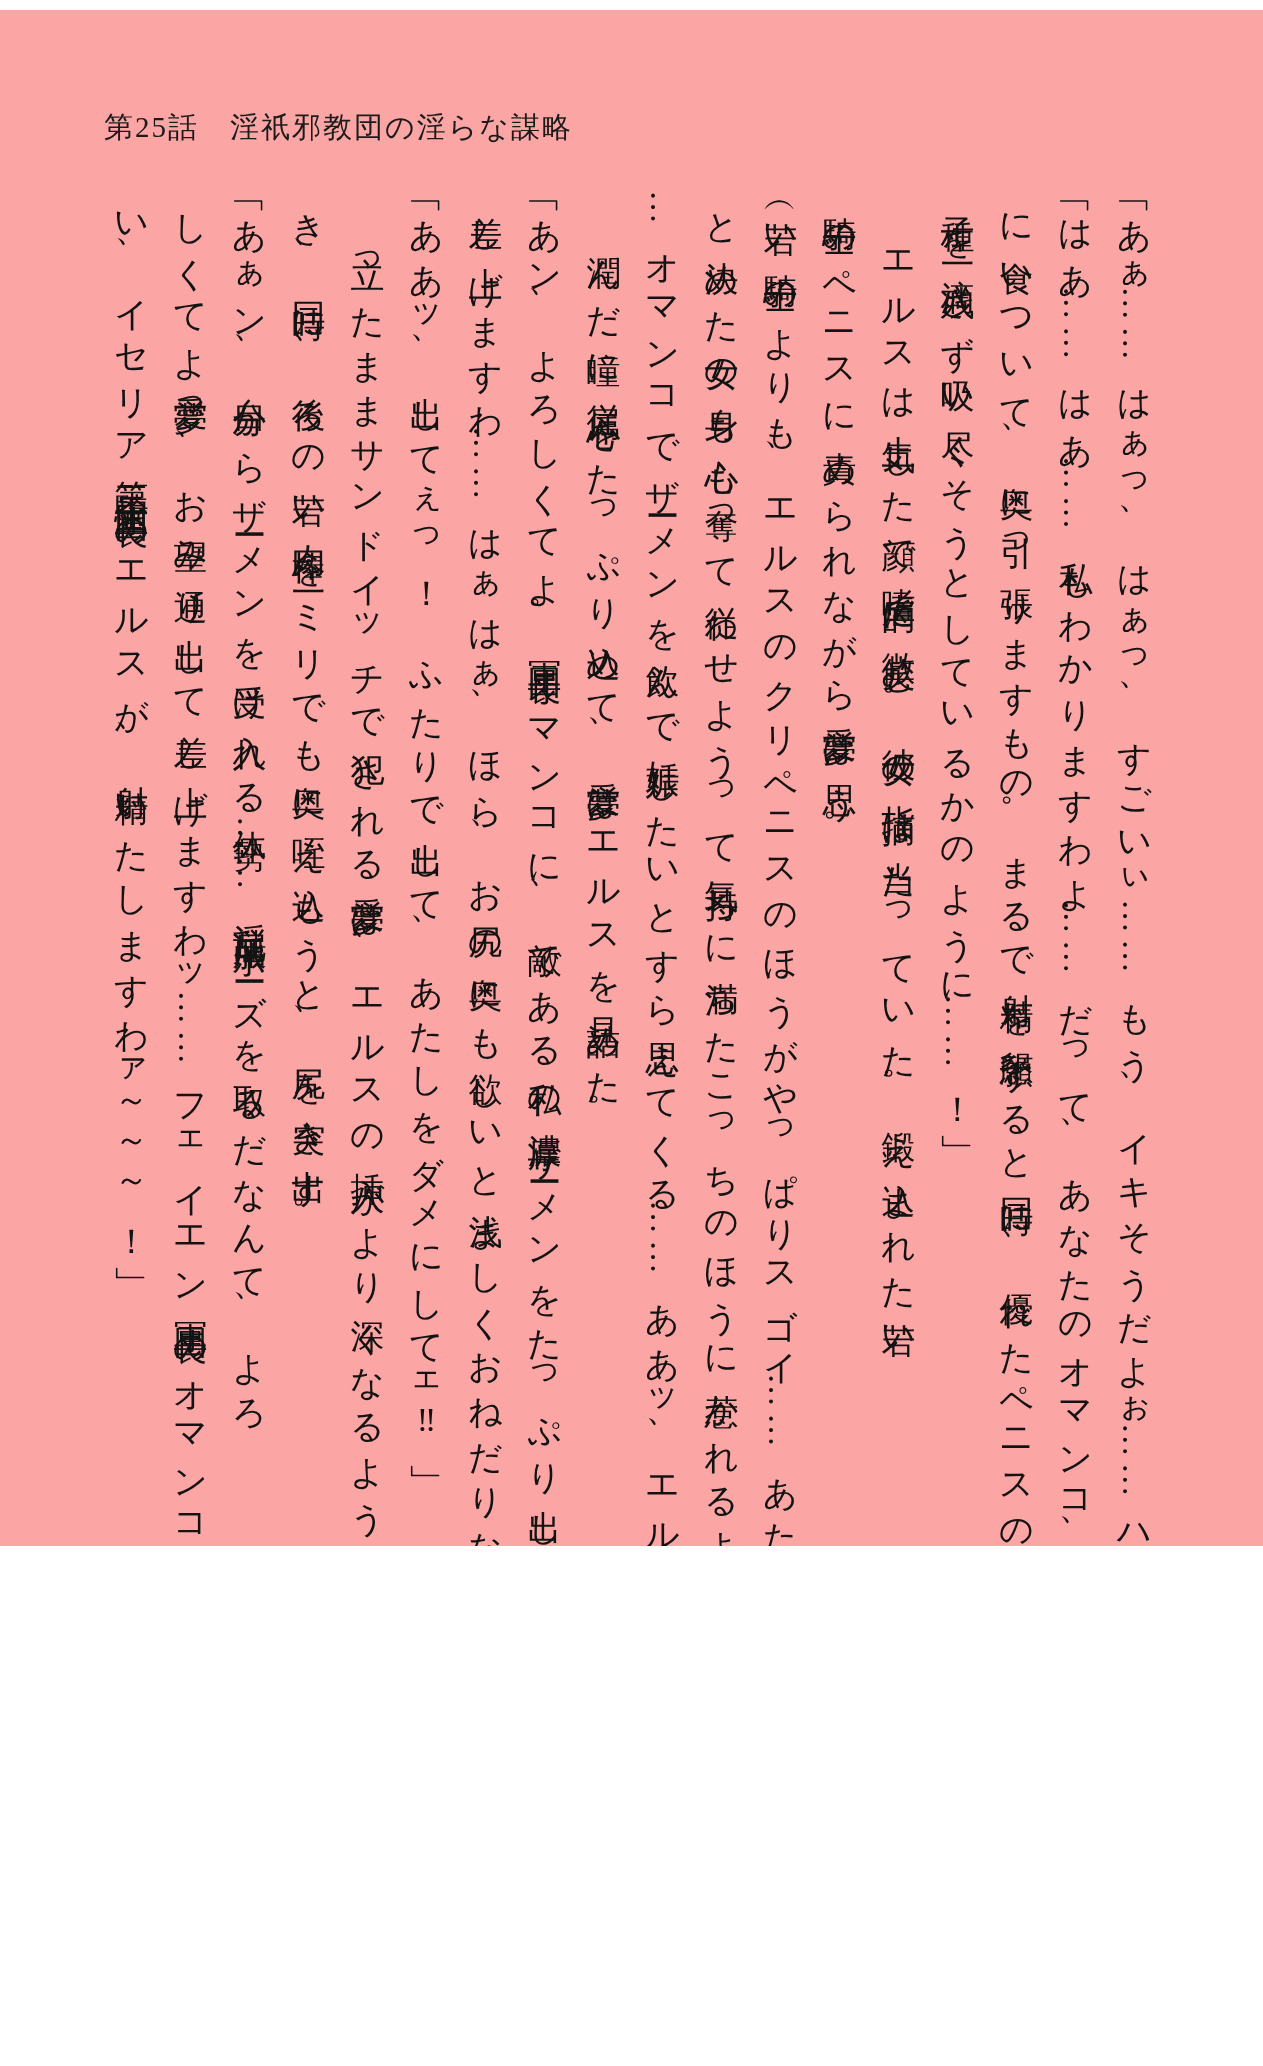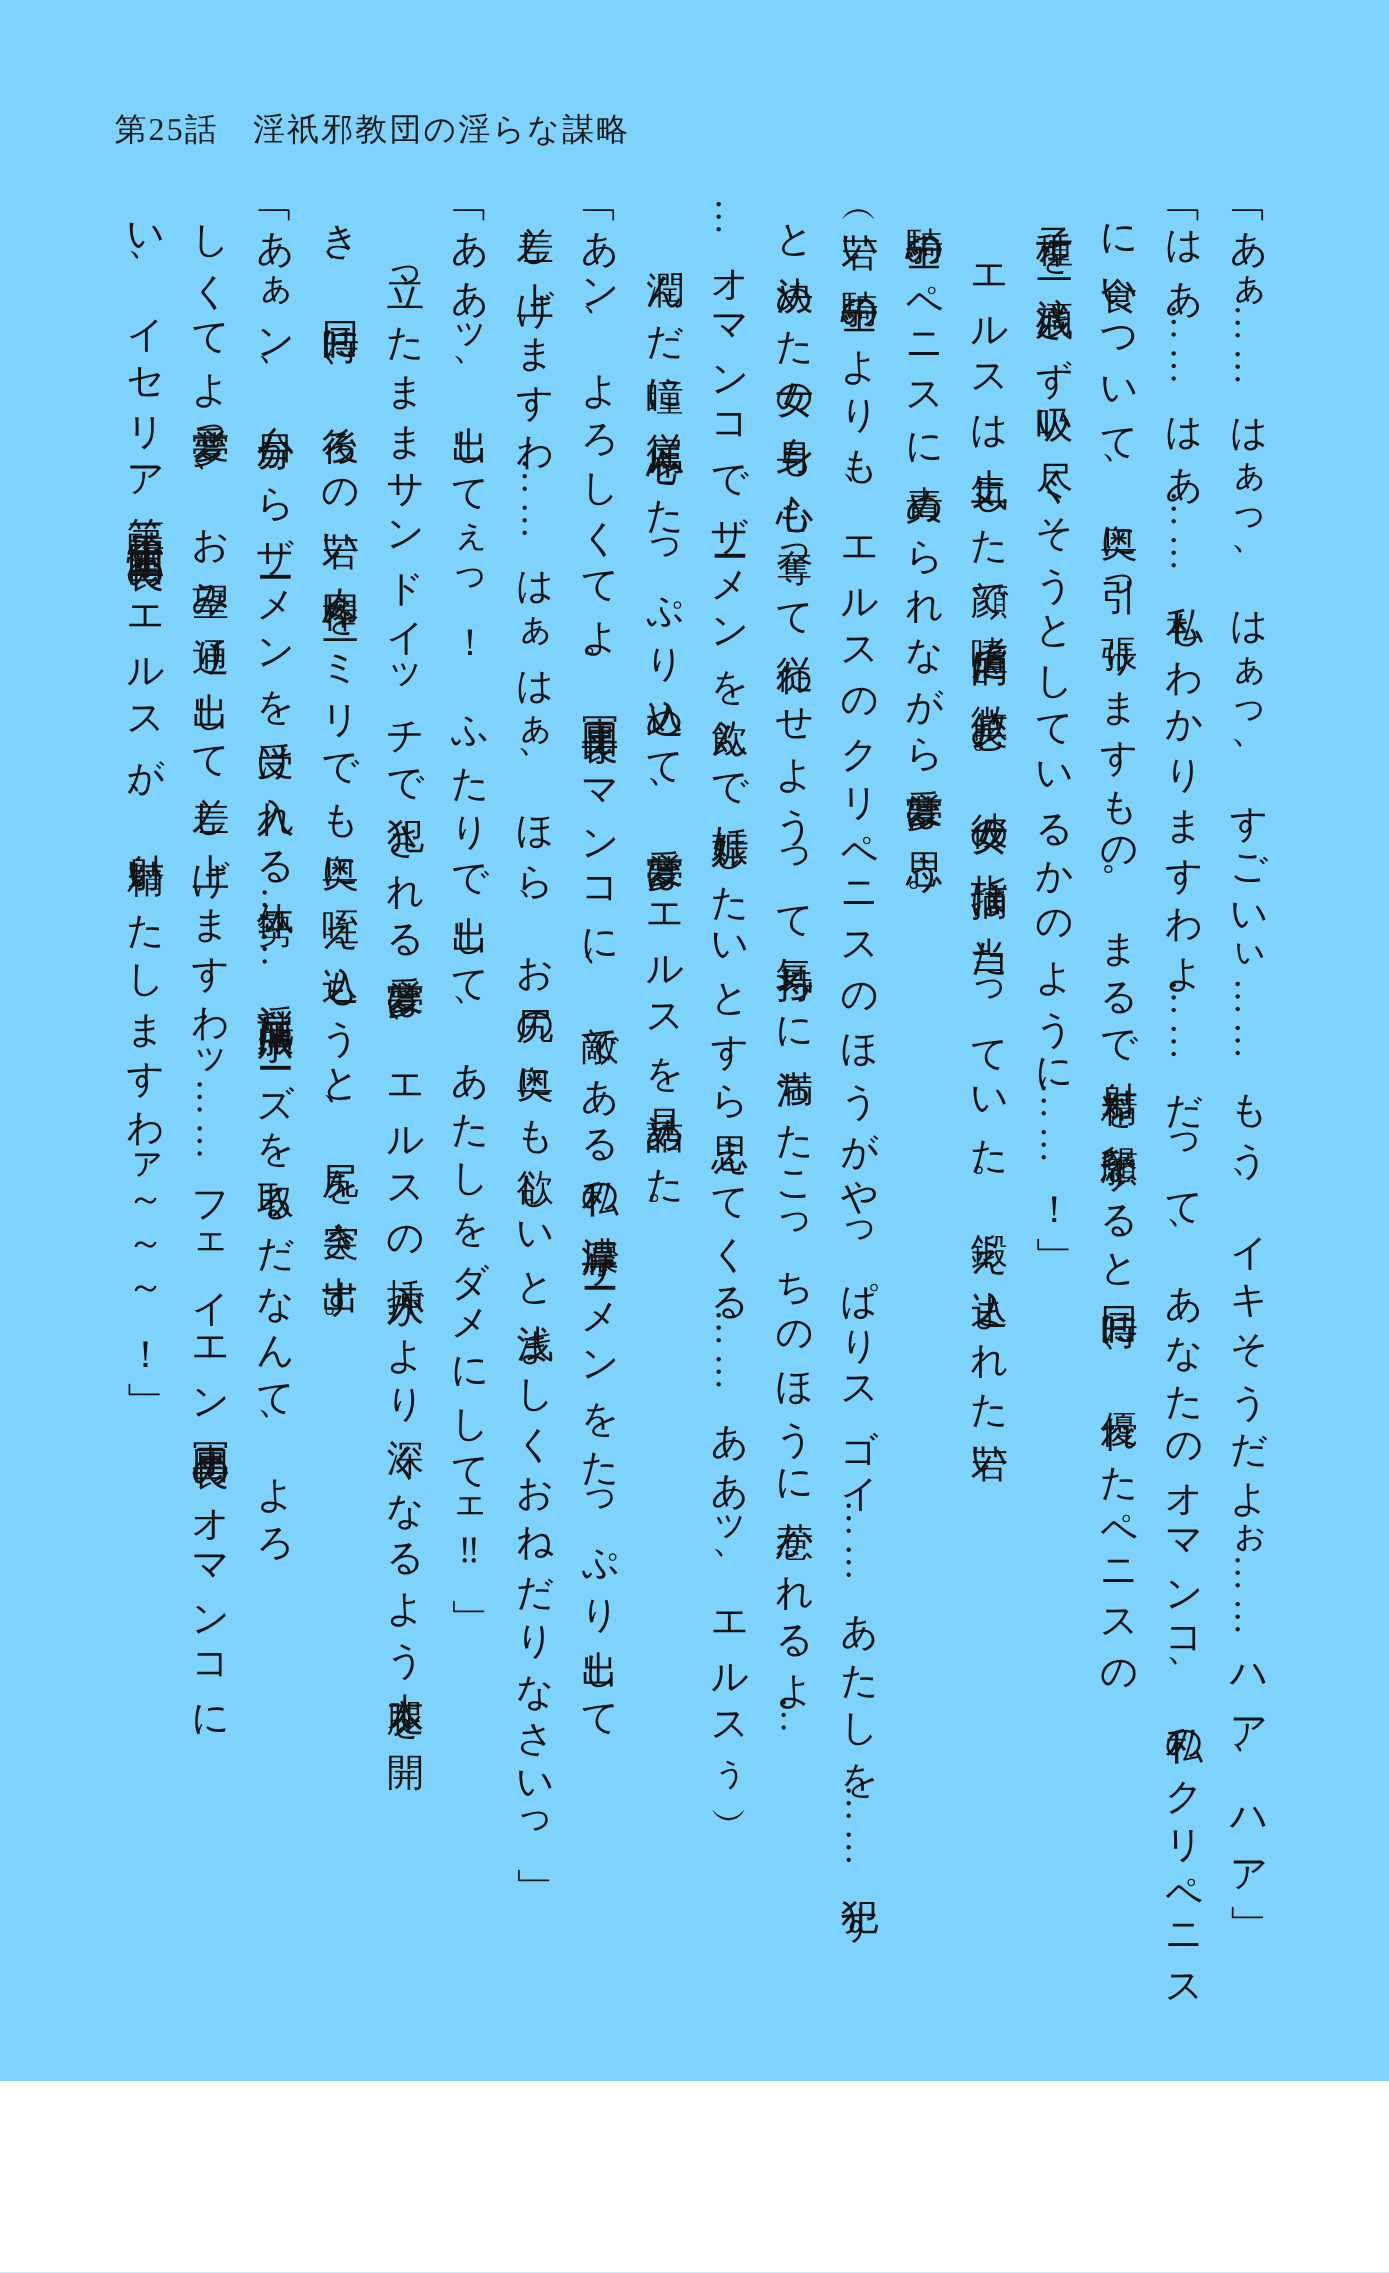--- a/index.html
+++ b/index.html
@@ -3,24 +3,25 @@
 <meta charset="utf-8">
 <style>
   html, body {
     margin: 0;
     padding: 0;
     background: #ffffff;
   }
   .page {
     position: relative;
     width: 1263px;
-    height: 1892px;
-    background: #7dd3fc;
+    height: 1536px;
+    background: #fca5a5;
     overflow: hidden;
     font-family: "Liberation Serif", "DejaVu Serif", serif;
+    margin-top: 10px;
   }
   .chapter-heading {
     position: absolute;
     top: 98px;
     left: 104px;
     margin: 0;
     font-size: 29px;
     font-weight: normal;
     letter-spacing: 2px;
     color: #1b1b1b;

